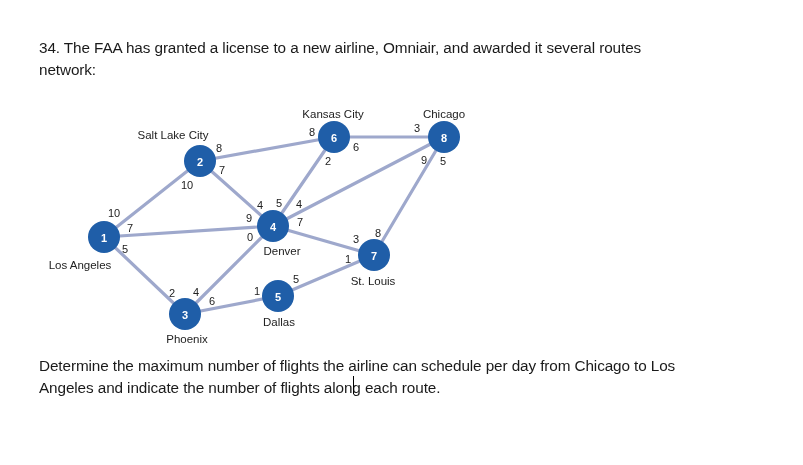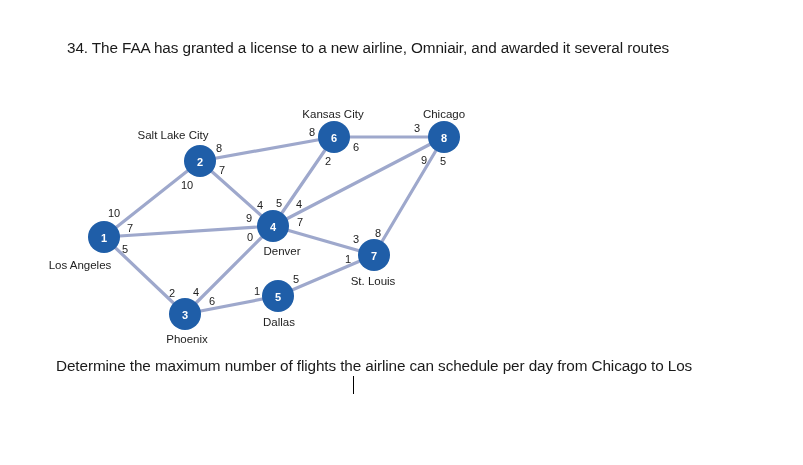--- a/index.html
+++ b/index.html
@@ -7,35 +7,36 @@
     .para {
       position: absolute;
       left: 39px;
       font-family: "Liberation Sans", sans-serif;
       font-size: 15.3px;
       line-height: 21.5px;
       color: #1a1a1a;
       letter-spacing: -0.1px;
     }
     .para .line { display: block; white-space: nowrap; }
-    #q1 { top: 37px; margin-left: 28px; }
-    #q2 { top: 355px; margin-left: 17px; }
+    #q1 { top: 37px; }
+    #q2 { top: 355px; }
     svg#net { position: absolute; left: 0; top: 0; }
     .edge { stroke: #9ea8cc; stroke-width: 3.2; stroke-linecap: round; }
     .node circle { fill: #1f5ea8; }
     .node-num { fill: #ffffff; font-family: "Liberation Sans", sans-serif; font-weight: bold; font-size: 11px; text-anchor: middle; dominant-baseline: central; }
     .cap { fill: #222; font-family: "Liberation Sans", sans-serif; font-size: 11px; text-anchor: middle; dominant-baseline: central; }
     .city { fill: #222; font-family: "Liberation Sans", sans-serif; font-size: 11.5px; text-anchor: middle; dominant-baseline: central; }
     .caret { position: absolute; left: 353px; top: 376px; width: 1px; height: 18px; background: #000; }
   </style>
 </head>
 <body>
 
 <div class="para" id="q1">
   <span class="line">34. The FAA has granted a license to a new airline, Omniair, and awarded it several routes</span>
+  <span class="line">network:</span>
 </div>
 
 <svg id="net" width="803" height="465">
   <g id="edges">
       <line x1="104" y1="237" x2="200" y2="161" class="edge" stroke="#9ea8cc"></line>
       <line x1="104" y1="237" x2="273" y2="226" class="edge" stroke="#9ea8cc"></line>
       <line x1="104" y1="237" x2="185" y2="314" class="edge" stroke="#9ea8cc"></line>
       <line x1="200" y1="161" x2="334" y2="137" class="edge" stroke="#9ea8cc"></line>
       <line x1="200" y1="161" x2="273" y2="226" class="edge" stroke="#9ea8cc"></line>
       <line x1="185" y1="314" x2="273" y2="226" class="edge" stroke="#9ea8cc"></line>
@@ -116,14 +117,15 @@
       <text x="282" y="251" class="city">Denver</text>
       <text x="279" y="322" class="city">Dallas</text>
       <text x="333" y="114" class="city">Kansas City</text>
       <text x="373" y="281" class="city">St. Louis</text>
       <text x="444" y="114" class="city">Chicago</text>
     </g>
 </svg>
 
 <div class="para" id="q2">
   <span class="line">Determine the maximum number of flights the airline can schedule per day from Chicago to Los</span>
+  <span class="line">Angeles and indicate the number of flights along each route.</span>
 </div>
 <div class="caret"></div>
 
 </body></html>

